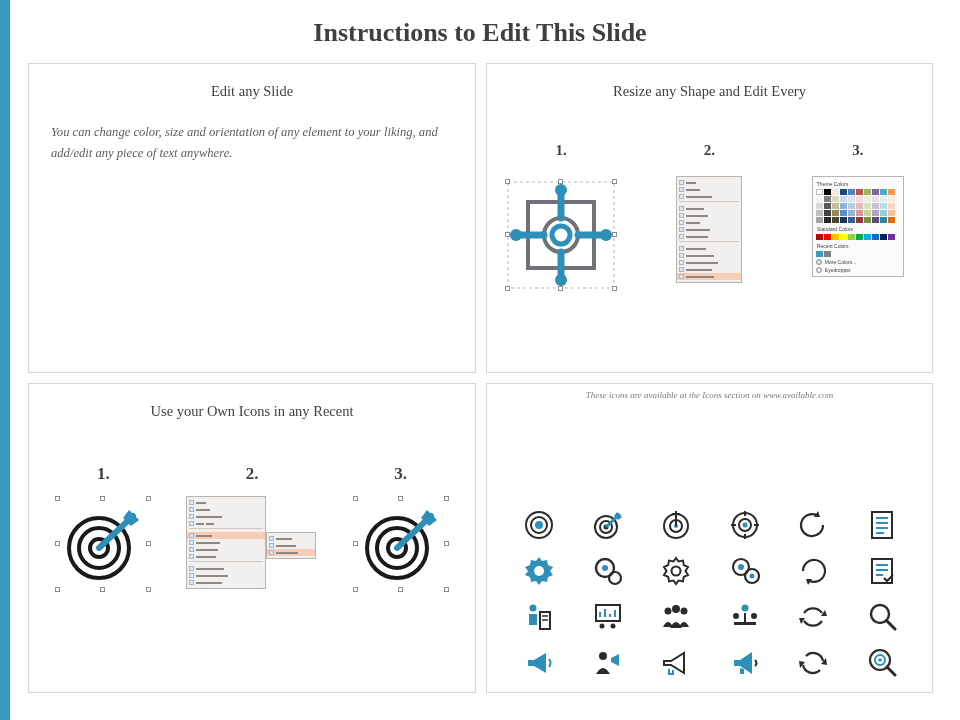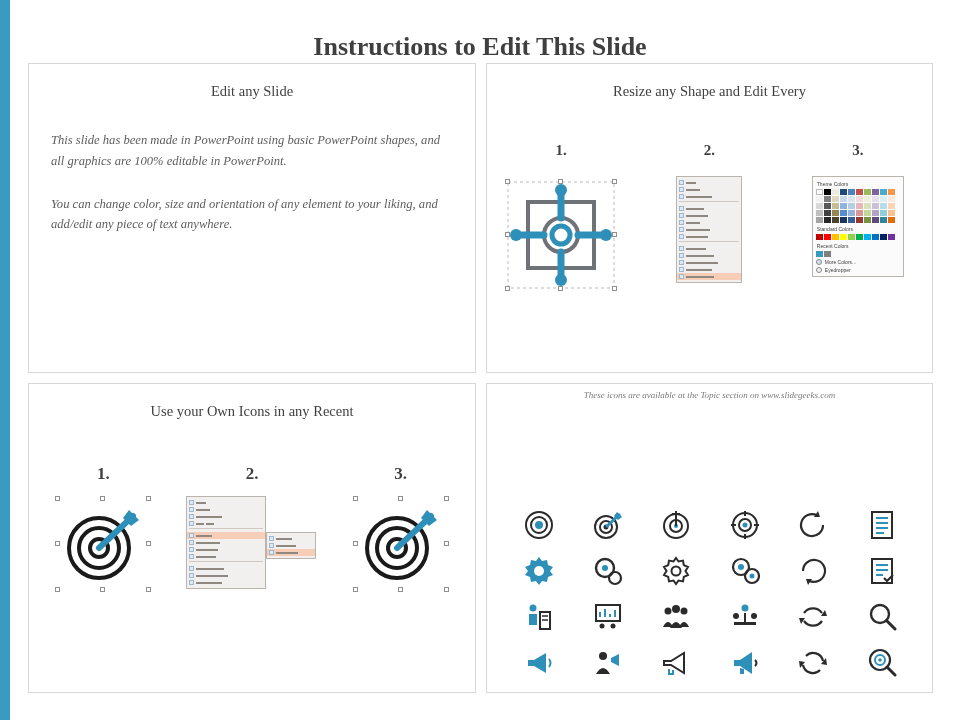--- a/index.html
+++ b/index.html
@@ -22,21 +22,20 @@
     background: #3a9bc1;
   }
   .slide-title {
     position: absolute;
     top: 18px; left: 0; width: 960px;
     text-align: center;
     font-size: 26px;
     color: #3f3f3f;
     font-family: "Liberation Serif", serif;
     font-weight: bold;
-    margin-top: 14px;
   }
   .grid {
     position: absolute;
     left: 28px; top: 63px;
     width: 905px; height: 630px;
   }
   .panel {
     position: absolute;
     border: 1px solid #d7d7d7;
     background: #ffffff;
@@ -161,21 +160,20 @@
 
 <div class="slide">
   <div class="left-bar"></div>
 
   <div class="slide-title">Instructions to Edit This Slide</div>
 
   <div class="grid">
 
     <div class="panel p-tl">
       <div class="panel-title">Edit any Slide</div>
-      <div class="body-text">This slide has been made in PowerPoint using basic PowerPoint shapes, and all graphics are 100% editable in PowerPoint.</div>
       <div class="body-text second">You can change color, size and orientation of any element to your liking, and add/edit any piece of text anywhere.</div>
     </div>
 
     <div class="panel p-tr">
       <div class="panel-title">Resize any Shape and Edit Every</div>
 
       <div class="numrow" style="top:78px;">
         <div class="num">1.</div>
         <div class="num">2.</div>
         <div class="num">3.</div>
@@ -480,21 +478,21 @@
             <div class="hd" style="left:0;bottom:0;"></div>
             <div class="hd" style="left:45px;bottom:0;"></div>
             <div class="hd" style="right:0;bottom:0;"></div>
           </div>
         </div>
 
       </div>
     </div>
 
     <div class="panel p-br">
-      <div class="panel-sub">These icons are available at the Topic section on www.slidegeeks.com</div>
+      <div class="panel-sub">These icons are available at the Icons section on www.available.com</div>
 
       <div class="icon-grid">
 
         <div class="icon-cell">
           <svg width="30" height="30" viewBox="0 0 30 30">
               <circle cx="15" cy="15" r="13" fill="none" stroke="#2b2b2b" stroke-width="2"></circle>
               <circle cx="15" cy="15" r="8" fill="none" stroke="#2b2b2b" stroke-width="2"></circle>
               <circle cx="15" cy="15" r="4" fill="#2e8fb8"></circle>
             </svg>
         </div>

